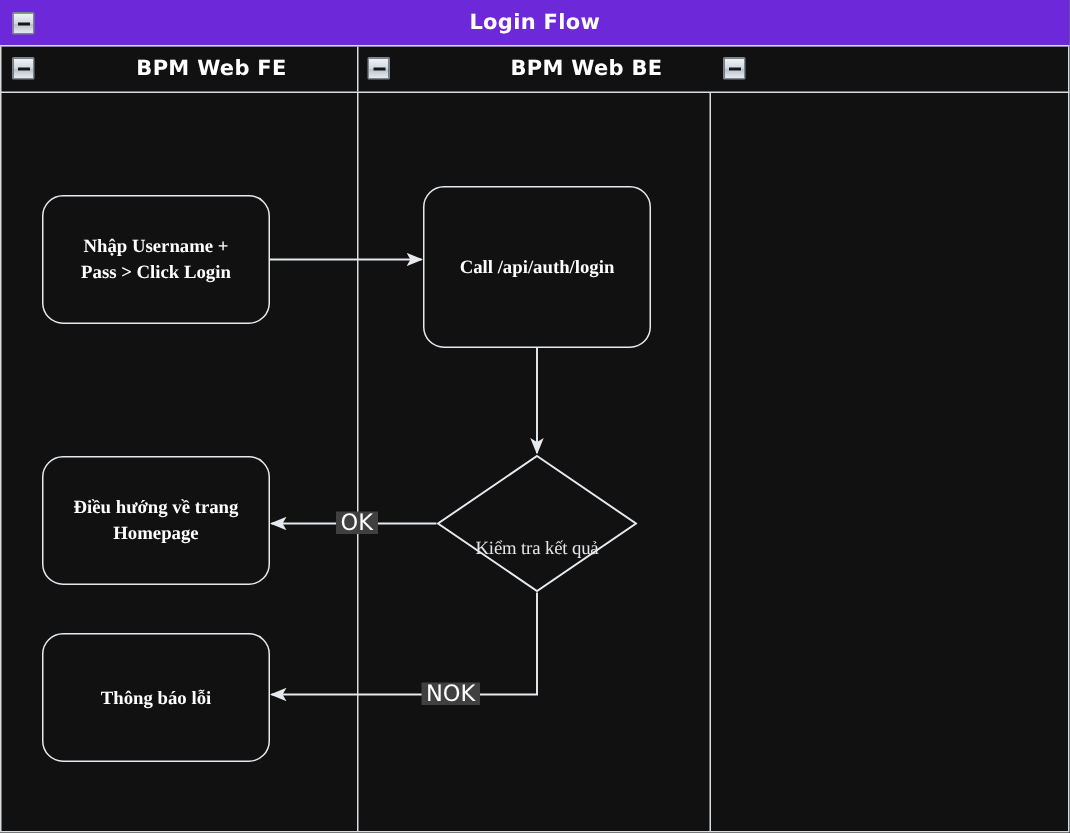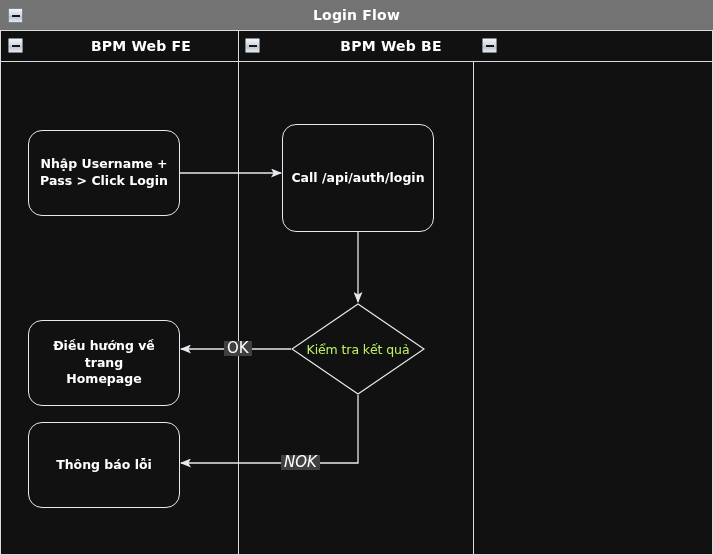--- a/index.html
+++ b/index.html
@@ -36,21 +36,21 @@
 
   
   .pool-title {
     position: absolute;
     left: 0px;
     top: 0px;
     width: 713px;
     height: 31px;
     box-sizing: border-box;
     border-bottom: 1px solid #d9dde2;
-    background: #737373;
+    background: #6d28d9;
     display: flex;
     align-items: center;
     justify-content: center;
   }
   .pool-title-text {
     color: #ffffff;
     font-size: 14px;
     font-weight: bold;
     letter-spacing: 0.2px;
   }
@@ -126,20 +126,21 @@
     top: 0;
     width: 713px;
     height: 555px;
     pointer-events: none;
   }
 
   
   .node {
     position: absolute;
     box-sizing: border-box;
+    font-family: Liberation Serif, serif;
   }
   .node-task {
     border: 1px solid #e6eaee;
     border-radius: 14px;
     background: #111111;
     display: flex;
     align-items: center;
     justify-content: center;
     text-align: center;
     padding: 4px 8px;
@@ -147,65 +148,65 @@
   .node-task .node-label {
     color: #ffffff;
     font-size: 12.5px;
     font-weight: bold;
     line-height: 1.35;
     white-space: pre-line;
   }
 
   #node-input    { left: 28px;  top: 130px; width: 152px; height: 86px; }
   #node-call     { left: 282px; top: 124px; width: 152px; height: 108px; }
-  #node-homepage { left: 28px;  top: 320px; width: 152px; height: 86px; }
+  #node-homepage { left: 28px;  top: 304px; width: 152px; height: 86px; }
   #node-error    { left: 28px;  top: 422px; width: 152px; height: 86px; }
 
   
   #node-decision {
     left: 291px;
     top: 303px;
     width: 134px;
     height: 92px;
   }
   #node-decision .diamond-shape {
     position: absolute;
     left: 0; top: 0;
     width: 134px;
     height: 92px;
   }
   #node-decision .node-label {
     position: absolute;
     left: -6px;
-    top: 0;
+    top: 16px;
     width: 146px;
     height: 92px;
     display: flex;
     align-items: center;
     justify-content: center;
-    color: #bef264;
+    color: #e5e5e5;
     font-size: 12.5px;
     font-weight: normal;
     text-align: right;
     letter-spacing: -0.1px;
   }
 
   
   .edge-label {
     position: absolute;
     color: #ffffff;
     font-size: 15px;
     font-weight: normal;
     background: #404040;
     padding: 0 3px;
     line-height: 1;
     white-space: nowrap;
   }
   #edge-label-ok  { left: 224px; top: 341px; }
-  #edge-label-nok { left: 281px; top: 455px; font-style: italic; }
+  #edge-label-nok { left: 281px; top: 455px; }
 </style>
 </head>
 <body>
 
 <div id="diagram-root">
 
   <div class="pool-frame"></div>
 
   <div class="pool-title">
     <span class="pool-title-text">Login Flow</span>

